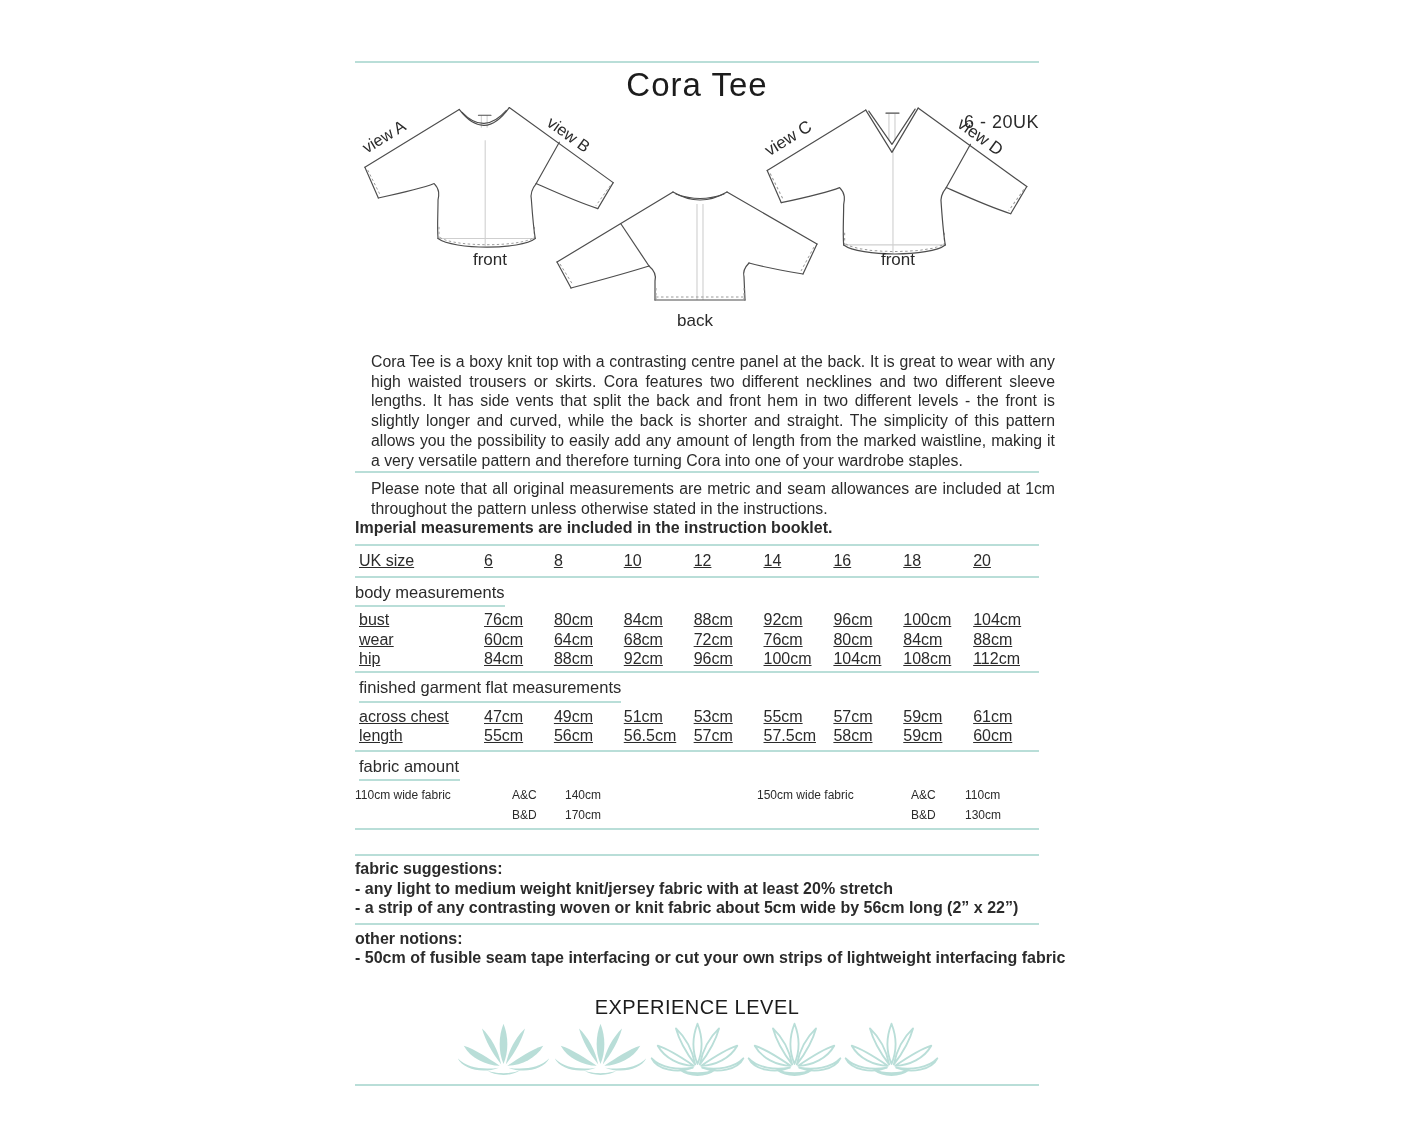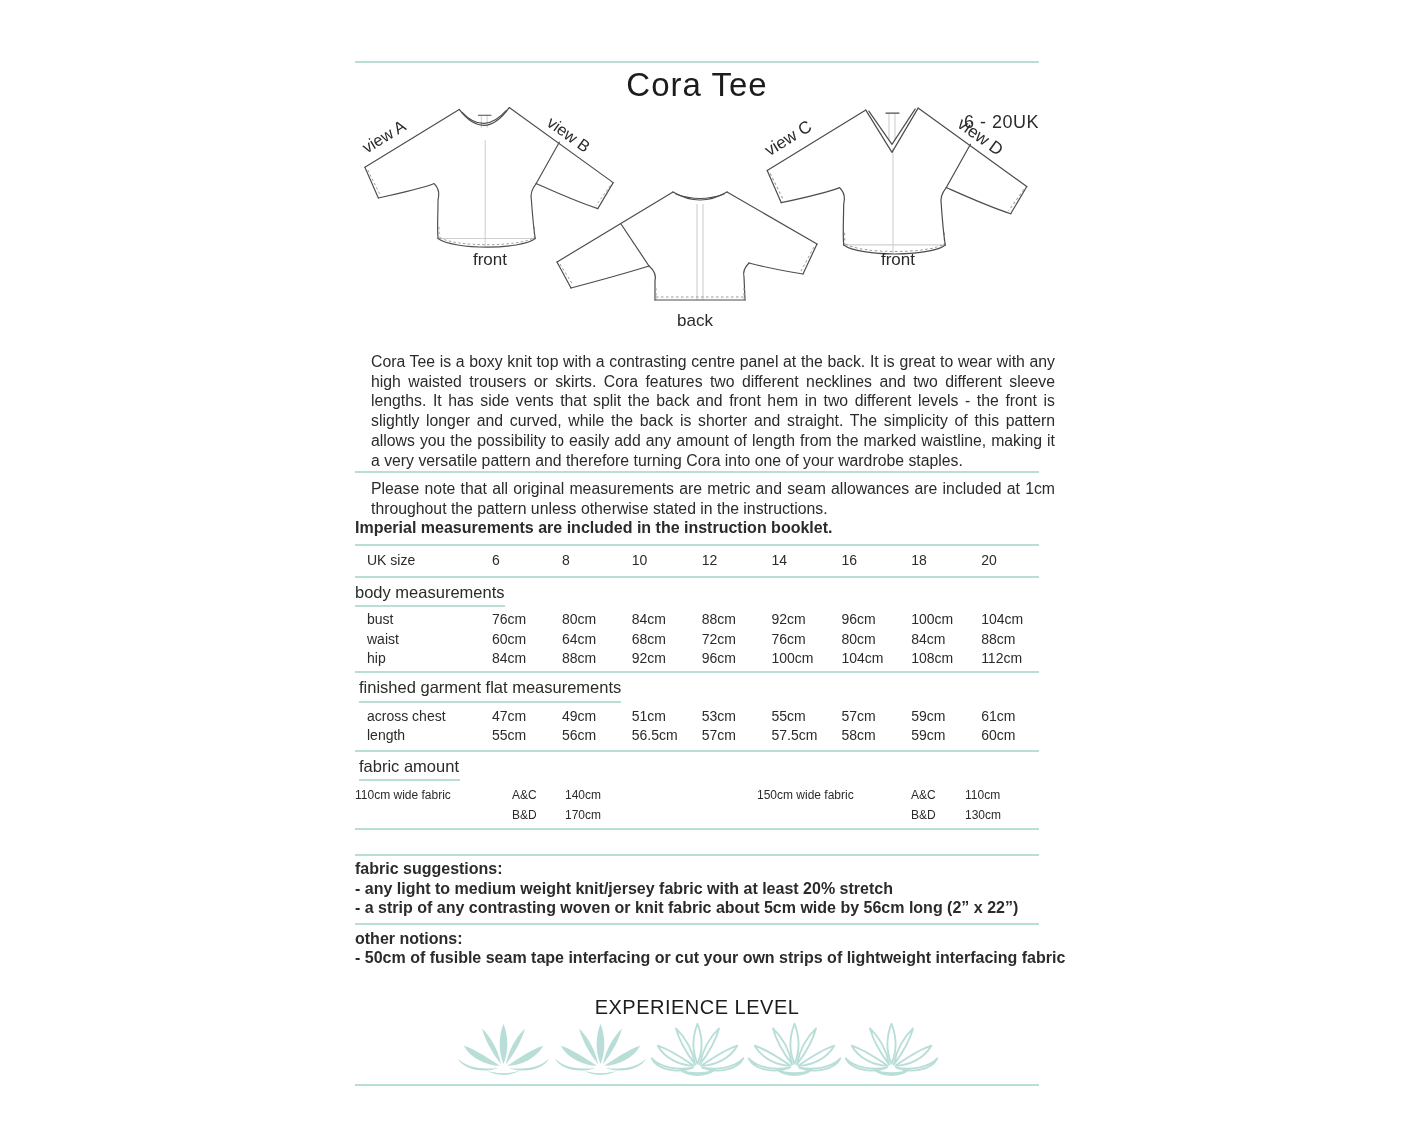--- a/index.html
+++ b/index.html
@@ -18,22 +18,22 @@
           font-size:18px; letter-spacing:.5px; }
   svg.garment{ position:absolute; overflow:visible; }
   .g-line{ fill:none; stroke:#4d4d4d; stroke-width:1.2; stroke-linejoin:round; stroke-linecap:round; }
   .g-dash{ fill:none; stroke:#9a9a9a; stroke-width:1; stroke-dasharray:2.5 2.5; }
   .g-faint{ fill:none; stroke:#cfcfcf; stroke-width:1.1; }
   .g-label{ font-size:17px; fill:#2b2b2b; font-family:"Liberation Sans","DejaVu Sans",sans-serif; }
   .caption{ position:absolute; font-size:17px; text-align:center; }
   .para{ position:absolute; left:16px; width:684px; font-size:15.8px; line-height:19.7px; text-align:justify; }
   .line{ position:absolute; left:0; font-size:16px; line-height:19.5px; white-space:nowrap;font-weight:bold; }
   .sechead{ position:absolute; left:0; font-size:16.5px; white-space:nowrap; }
-  .mrow{ position:absolute; left:12px; width:684px; display:grid;
-         grid-template-columns:125px repeat(8,1fr); font-size:14px; }
+  .mrow{ position:absolute; left:4px; width:684px; display:grid;
+         grid-template-columns:125px repeat(8,1fr); font-size:16px;text-decoration:underline; }
   .mrow .val{ text-align:left; }
   .fa-item{ position:absolute; font-size:12px; line-height:20px; white-space:nowrap;text-align:right; }
   .exp-head{ position:absolute; top:996px; left:0; width:684px; text-align:center;
              font-size:20px; letter-spacing:.5px; color:#1c1c1c; }
   .lotus-row{ position:absolute; top:1020px; left:0; width:684px;
               display:flex; justify-content:center; gap:2px; }
   .lotus-row svg{ width:95px; height:58px; }
   .lotus-filled path{ fill:var(--accent); stroke:none; }
   .lotus-outline path{ fill:none; stroke:var(--accent); stroke-width:2; stroke-linejoin:round; }
 </style>
@@ -150,21 +150,21 @@
       <div class="val">76cm</div>
       <div class="val">80cm</div>
       <div class="val">84cm</div>
       <div class="val">88cm</div>
       <div class="val">92cm</div>
       <div class="val">96cm</div>
       <div class="val">100cm</div>
       <div class="val">104cm</div>
     </div>
     <div class="mrow" style="top:631px">
-      <div>waist</div>
+      <div>wear</div>
       <div class="val">60cm</div>
       <div class="val">64cm</div>
       <div class="val">68cm</div>
       <div class="val">72cm</div>
       <div class="val">76cm</div>
       <div class="val">80cm</div>
       <div class="val">84cm</div>
       <div class="val">88cm</div>
     </div>
     <div class="mrow" style="top:650px">

